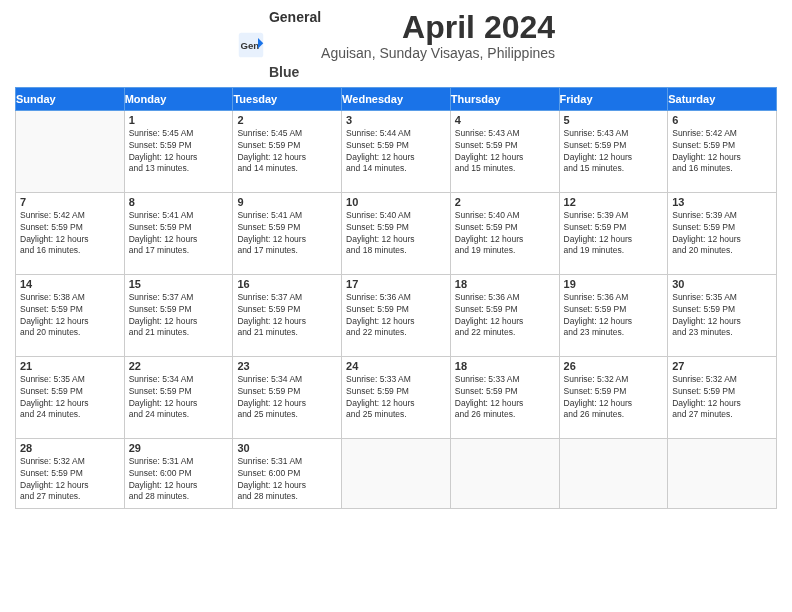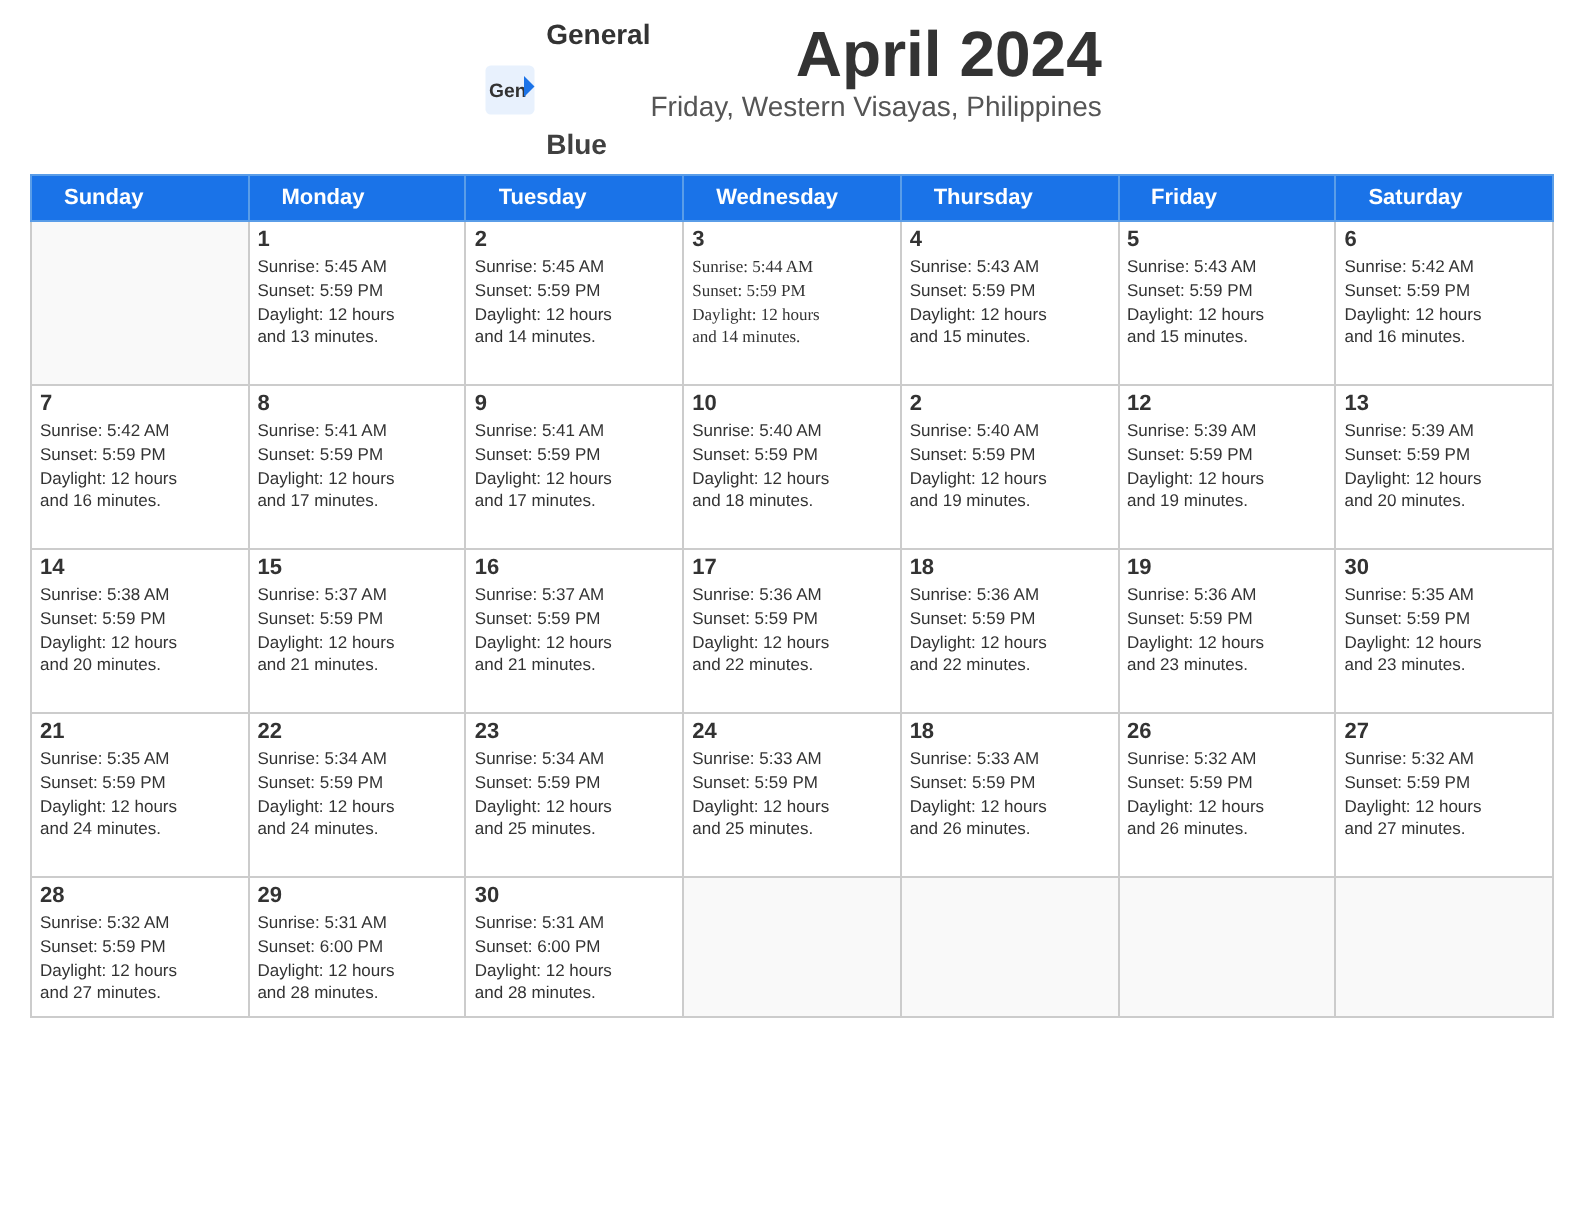--- a/index.html
+++ b/index.html
@@ -63,21 +63,21 @@
     table {
       width: 100%;
       border-collapse: collapse;
       table-layout: fixed;
     }
     thead tr th {
       background: #1a73e8;
       color: #fff;
       font-size: 11px;
       font-weight: bold;
-      padding: 5px 16px;
+      padding: 5px 0;
       text-align: left;
       border: 1px solid #5a9de8;
     }
     tbody tr td {
       border: 1px solid #ccc;
       vertical-align: top;
       padding: 3px 4px;
       font-size: 9px;
       color: #333;
       height: 82px;
@@ -112,21 +112,21 @@
         <text x="4" y="20" font-size="11" font-weight="bold" fill="#333" font-family="Arial">Gen</text>
         <polygon points="24,8 30,14 24,20" fill="#1a73e8"></polygon>
       </svg>
       <div class="logo-text">
         <span class="logo-general">General</span>
         <span class="logo-blue">Blue</span>
       </div>
     </div>
     <div class="title-area">
       <div class="month-title">April 2024</div>
-      <div class="location-title">Friday, Western Visayas, Philippines</div>
+      <div class="location-title">Aguisan, Sunday Visayas, Philippines</div>
     </div>
   </div>
 
   <table>
     <thead>
       <tr>
         <th>Sunday</th>
         <th>Monday</th>
         <th>Tuesday</th>
         <th>Wednesday</th>
@@ -147,21 +147,21 @@
           </td>
           <td>
             <span class="day-number">2</span>
             <div class="day-info" style="white-space: pre-line;">Sunrise: 5:45 AM
 Sunset: 5:59 PM
 Daylight: 12 hours
 and 14 minutes.</div>
           </td>
           <td>
             <span class="day-number">3</span>
-            <div class="day-info" style="white-space: pre-line; font-family: Liberation Serif, serif;">Sunrise: 5:44 AM
+            <div class="day-info" style="white-space: pre-line;">Sunrise: 5:44 AM
 Sunset: 5:59 PM
 Daylight: 12 hours
 and 14 minutes.</div>
           </td>
           <td>
             <span class="day-number">4</span>
             <div class="day-info" style="white-space: pre-line;">Sunrise: 5:43 AM
 Sunset: 5:59 PM
 Daylight: 12 hours
 and 15 minutes.</div>

